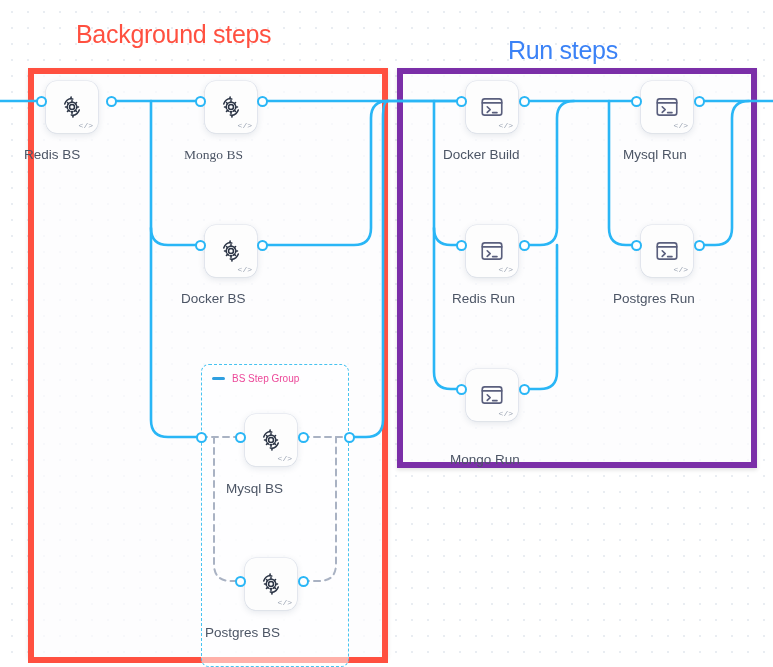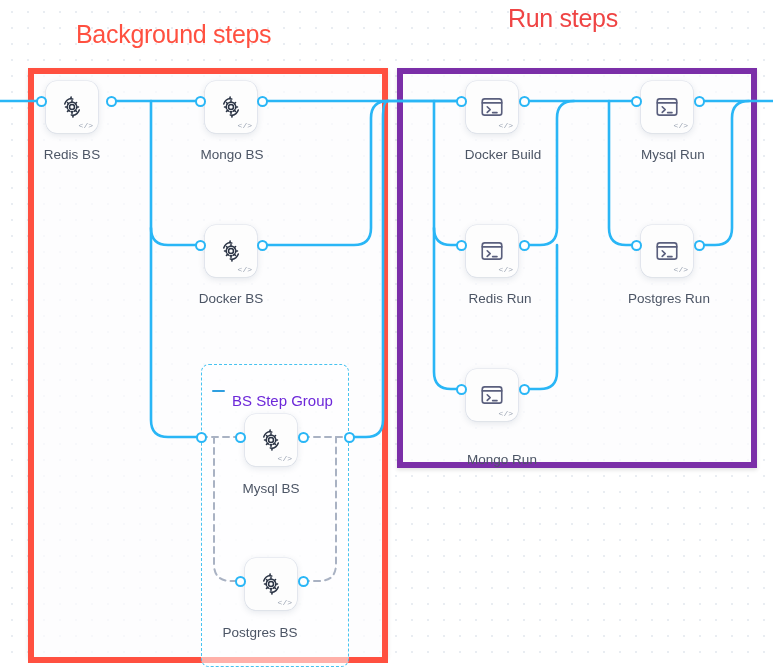--- a/index.html
+++ b/index.html
@@ -22,21 +22,21 @@
   
   .section-title{
     position:absolute;
     font-size:25px;
     font-weight:normal;
     letter-spacing:-0.3px;
     white-space:nowrap;
     user-select:none;
   }
   #title-bg{ left:76px; top:20px; color:#ff5040; }
-  #title-run{ left:508px; top:4px; color:#ef4444; }
+  #title-run{ left:508px; top:36px; color:#3b82f6; }
 
   
   .frame{
     position:absolute;
     box-sizing:border-box;
     background:rgba(252,252,253,0.72);
   }
   #frame-bg{
     left:28px; top:68px; width:360px; height:589px;
     border:6px solid #ff5040;
@@ -63,21 +63,21 @@
     background:rgba(255,255,255,0.55);
   }
   #step-group-header{
     position:absolute; left:10px; top:8px;
     display:flex; align-items:center; gap:7px;
   }
   #step-group-header .collapse-dash{
     display:block;width:13px;height:2.5px;background:#2f9fe0;border-radius:2px;
   }
   #step-group-header .sg-label{
-    font-size:15px; color:#6d28d9; white-space:nowrap;margin-top:19px;
+    font-size:10px; color:#ec4899; white-space:nowrap;
   }
 
   
   #edges{position:absolute;left:0;top:0;width:773px;height:667px;pointer-events:none;}
   .edge{fill:none;stroke:#29b6f6;stroke-width:2.6;stroke-linecap:round;}
   .edge-dashed{fill:none;stroke:#a9b2c3;stroke-width:2;stroke-dasharray:6 5;stroke-linecap:round;}
 
   
   .node{
     position:absolute;
@@ -90,21 +90,21 @@
   }
   .node .nicon{width:26px;height:26px;display:block;}
   .node .code-badge{
     position:absolute;right:5px;bottom:3px;
     font-size:8px;color:#9aa3b2;line-height:1;
     font-family:"Liberation Mono","DejaVu Sans Mono",monospace;
   }
   .node-label{
     position:absolute;
     font-size:13.5px;color:#4c5565;
-    white-space:nowrap;text-align:center;
+    white-space:nowrap;
     user-select:none;
   }
   
   .port{
     position:absolute;width:11px;height:11px;box-sizing:border-box;
     border:2.6px solid #29b6f6;background:#ffffff;border-radius:50%;
   }
 </style>
 </head>
 <body>
@@ -186,21 +186,21 @@
     <circle cx="12" cy="12" r="2.3"></circle>
     <path d="M12 7.6v-1.6M12 18v-1.6M16.4 12h1.6M6 12h1.6M15.1 8.9l1.1-1.1M7.8 16.2l1.1-1.1M15.1 15.1l1.1 1.1M7.8 7.8l1.1 1.1"></path>
     <circle cx="12" cy="12" r="4.4" stroke-dasharray="1.6 1.4"></circle>
     <path d="M5.3 9.2A7.4 7.4 0 0 1 11 4.2"></path>
       <path d="M11.2 2.7l-.2 1.7 1.7.3"></path>
     <path d="M18.7 14.8A7.4 7.4 0 0 1 13 19.8"></path>
       <path d="M12.8 21.3l.2-1.7-1.7-.3"></path>
   </svg>
   <span class="code-badge">&lt;/&gt;</span>
 </div>
-<div class="node-label" style="left:184px;top:147px;width:96px;">Mongo BS</div>
+<div class="node-label" style="left:184px;top:147px;width:96px;font-family:Liberation Serif, serif;">Mongo BS</div>
 <div class="port" style="left:194.5px;top:95.5px;"></div>
 <div class="port" style="left:256.5px;top:95.5px;"></div>
 
 <div class="node" id="n-docker-bs" style="left:205px;top:225px;">
   <svg class="nicon" viewBox="0 0 24 24" fill="none" stroke="#2b3445" stroke-width="1.4" stroke-linecap="round" stroke-linejoin="round">
     <circle cx="12" cy="12" r="2.3"></circle>
     <path d="M12 7.6v-1.6M12 18v-1.6M16.4 12h1.6M6 12h1.6M15.1 8.9l1.1-1.1M7.8 16.2l1.1-1.1M15.1 15.1l1.1 1.1M7.8 7.8l1.1 1.1"></path>
     <circle cx="12" cy="12" r="4.4" stroke-dasharray="1.6 1.4"></circle>
     <path d="M5.3 9.2A7.4 7.4 0 0 1 11 4.2"></path>
       <path d="M11.2 2.7l-.2 1.7 1.7.3"></path>

